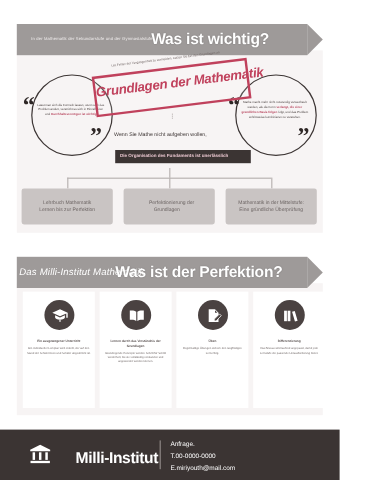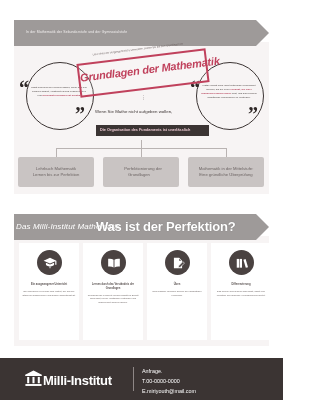--- a/index.html
+++ b/index.html
@@ -158,21 +158,21 @@
   }
   .icap .t{font-size:2.6px;line-height:1.5;font-weight:bold;display:block;margin-bottom:3px;}
   .icap .d{font-size:2.3px;line-height:1.6;display:block;color:#6f6766;}
 
   
   .footer{
     position:absolute;left:0;top:358px;width:283px;height:42px;
     background:#3b3433;
   }
   .logo-wrap{
-    position:absolute;left:24px;top:11px;display:flex;align-items:center;gap:0;
+    position:absolute;left:24px;top:11px;display:flex;align-items:center;gap:20px;
   }
   .logo-name{
     font-size:13px;font-weight:bold;color:#ffffff;letter-spacing:-.3px;
   }
   .divider{
     position:absolute;left:133px;top:9px;width:1px;height:24px;background:#8e8786;
   }
   .contact{
     position:absolute;left:142px;top:8px;color:#ffffff;
     font-size:5.4px;line-height:1.85;
@@ -181,20 +181,21 @@
 </head>
 <body>
 
 <div class="page">
 
   <div class="sec1-body"></div>
 
   <div class="banner banner1">
     <span class="banner-sub">In der Mathematik der Sekundarstufe und der Gymnasialstufe</span>
   </div>
+  <div class="overlay-title ot1">Was ist wichtig?</div>
 
   <div class="qcircle qc-left"></div>
   <div class="qmark qm-l1">“</div>
   <div class="qmark qm-l2">”</div>
   <div class="qtext qt-left">
     <span>Lässt man sich die Formeln lassen, wenn sich das Problem ändert, verstricht es sich in Einzelheiten und</span>
     <span class="qt-hl">Durchhaltevermögen ist wichtig</span>
   </div>
 
   <div class="qcircle qc-right"></div>

